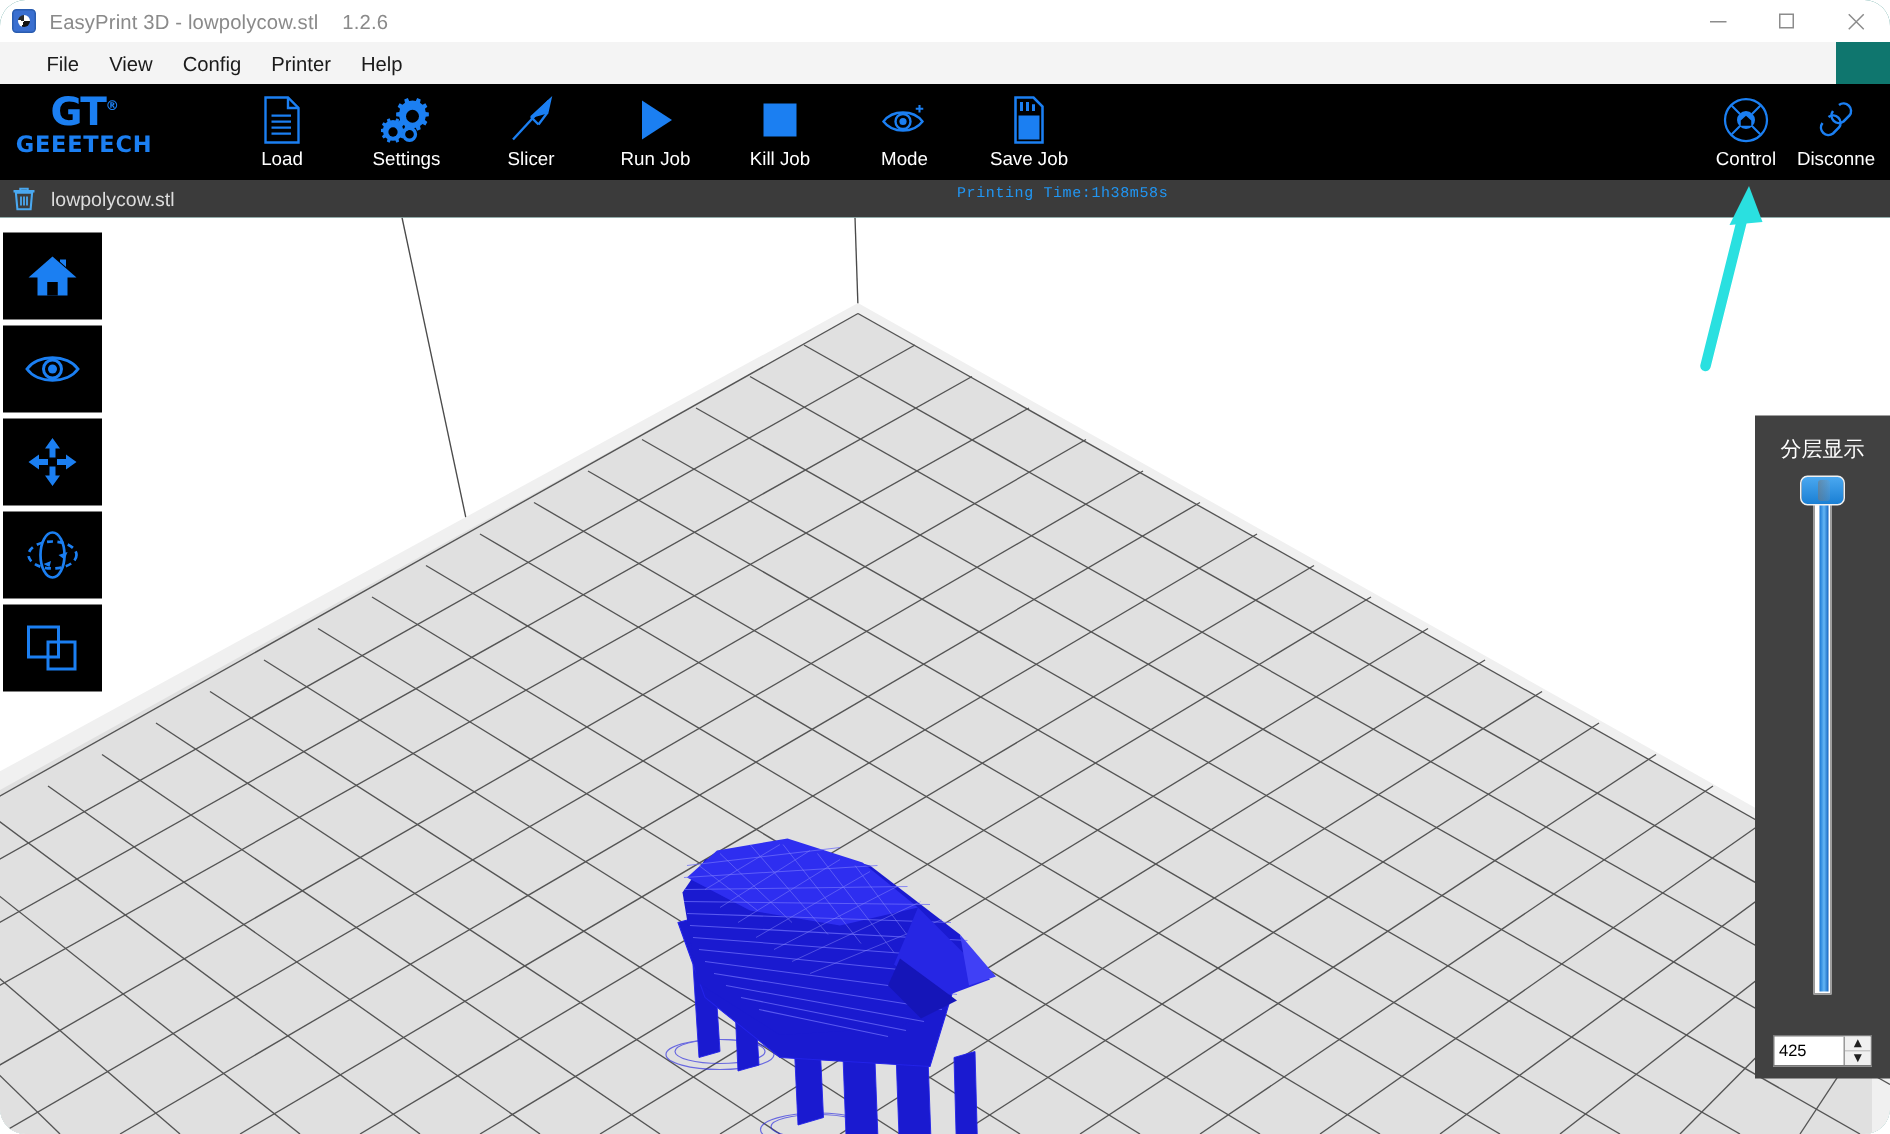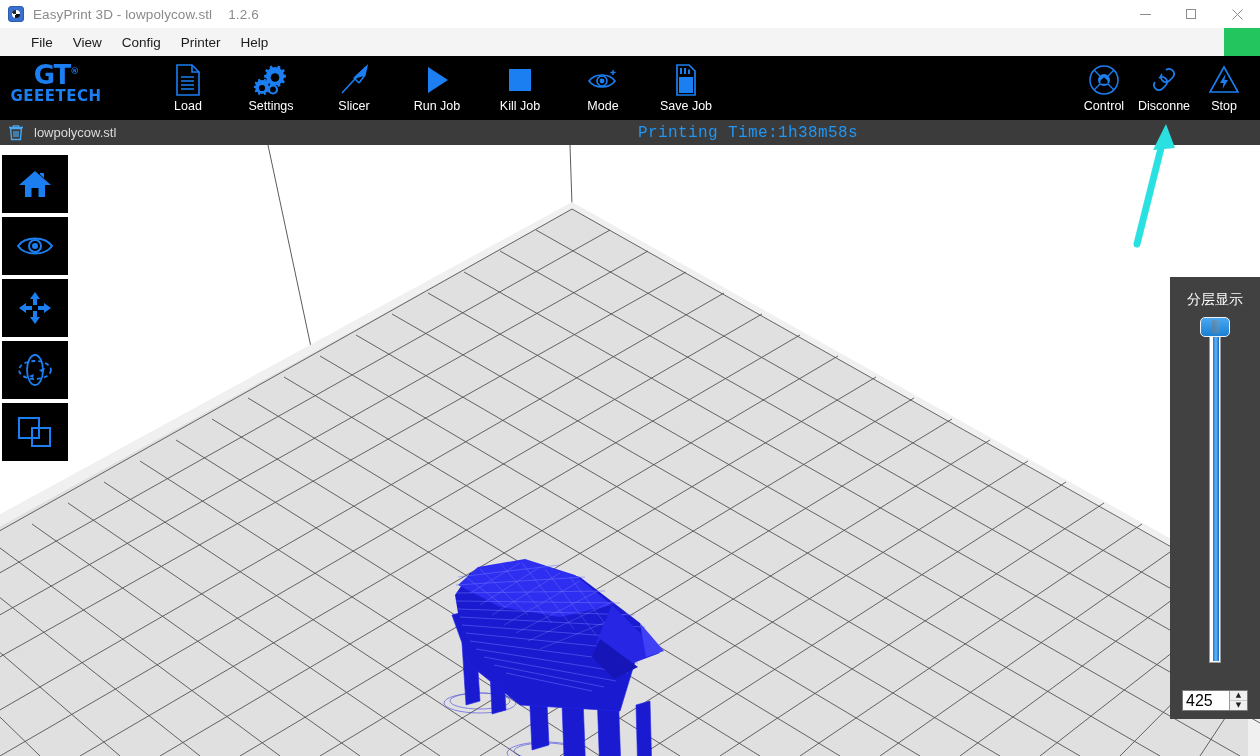--- a/index.html
+++ b/index.html
@@ -6,21 +6,22 @@
     margin: 0; padding: 0;
     width: 1260px; height: 756px;
     overflow: hidden;
     font-family: "Liberation Sans", sans-serif;
     background: #ffffff;
   }
   #app {
     position: relative;
     width: 1260px; height: 756px;
     overflow: hidden;
-    background: #22c55e;
+    background: #0f766e;
+    border-radius: 17px;
   }
 
   
   .titlebar {
     position: absolute; left:0; top:0; width:1260px; height:28px;
     background:#ffffff;
     display:flex; align-items:center;
   }
   .app-icon {
     width:16px; height:16px; margin-left:8px; margin-right:9px;
@@ -106,21 +107,21 @@
     position:absolute; left:0; top:120px; width:1260px; height:25px;
     background:#3b3b3b;
     display:flex; align-items:center;
   }
   .trash-icon { margin-left:8px; margin-right:10px; display:flex; }
   .filename {
     color:#dcdcdc; font-size:13px; white-space:nowrap;
   }
   .print-time {
     position:absolute; left:638px; top:4px;
-    color:#2196f3; font-size:16px;
+    color:#2196f3; font-size:10px;
     font-family:"Liberation Mono","DejaVu Sans Mono", monospace;
     letter-spacing:0.4px; white-space:nowrap;
   }
 
   
   .viewport {
     position:absolute; left:0; top:145px; width:1260px; height:611px;
     background:#ffffff; overflow:hidden;
   }
   .plate-svg { position:absolute; left:0; top:0; }
@@ -165,21 +166,21 @@
     content:""; position:absolute; left:11px; top:2px; width:8px; height:14px;
     background:linear-gradient(to right, rgba(120,120,120,0.55), rgba(160,160,160,0.2));
     border-radius:2px;
   }
   .spin-wrap {
     position:absolute; left:12px; top:413px; width:66px; height:21px;
     background:#ffffff; border:1px solid #7a7a7a; box-sizing:border-box;
     display:flex; align-items:stretch;
   }
   .spin-value {
-    flex:1; font-size:16px; color:#000; padding-left:3px;
+    flex:1; font-size:11px; color:#000; padding-left:3px;
     display:flex; align-items:center;
     font-family:"Liberation Sans", sans-serif;
   }
   .spin-btns {
     width:17px; border-left:1px solid #9a9a9a;
     display:flex; flex-direction:column;
     background:#f0f0f0;
   }
   .spin-up, .spin-dn {
     flex:1; display:flex; align-items:center; justify-content:center;
@@ -341,29 +342,20 @@
           <svg width="32" height="32" viewBox="0 0 32 32">
             <g fill="none" stroke="#1b7ff2" stroke-width="1.7">
               <path d="M18 6 a5 5 0 0 1 7 7 l-4 4 a5 5 0 0 1 -7 -7"></path>
               <path d="M14 19 a5 5 0 0 1 7 7 l-4 4 a5 5 0 0 1 -7 -7" transform="translate(-3,-5)"></path>
             </g>
           </svg>
         </div>
         <div class="tool-label">Disconne</div>
       </div>
 
-      <div class="tool">
-        <div class="tool-icon">
-          <svg width="34" height="32" viewBox="0 0 34 32">
-            <path d="M17 3 L31 28 H3 Z" fill="none" stroke="#1b7ff2" stroke-width="1.6"></path>
-            <path d="M18.5 10 L13 19 h3.5 l-1 6 5.5-9 h-3.5 z" fill="#1b7ff2"></path>
-          </svg>
-        </div>
-        <div class="tool-label">Stop</div>
-      </div>
     </div>
   </div>
 
   <div class="filebar">
     <span class="trash-icon">
       <svg width="16" height="17" viewBox="0 0 16 17">
         <path d="M1 3.5 h14" stroke="#4aa8f0" stroke-width="1.6"></path>
         <path d="M5.5 3 v-1.2 h5 v1.2" fill="none" stroke="#4aa8f0" stroke-width="1.3"></path>
         <path d="M2.6 4.5 h10.8 l-1 11 h-8.8 z" fill="none" stroke="#4aa8f0" stroke-width="1.4"></path>
         <path d="M6 7 v6 M8 7 v6 M10 7 v6" stroke="#4aa8f0" stroke-width="1.2"></path>

